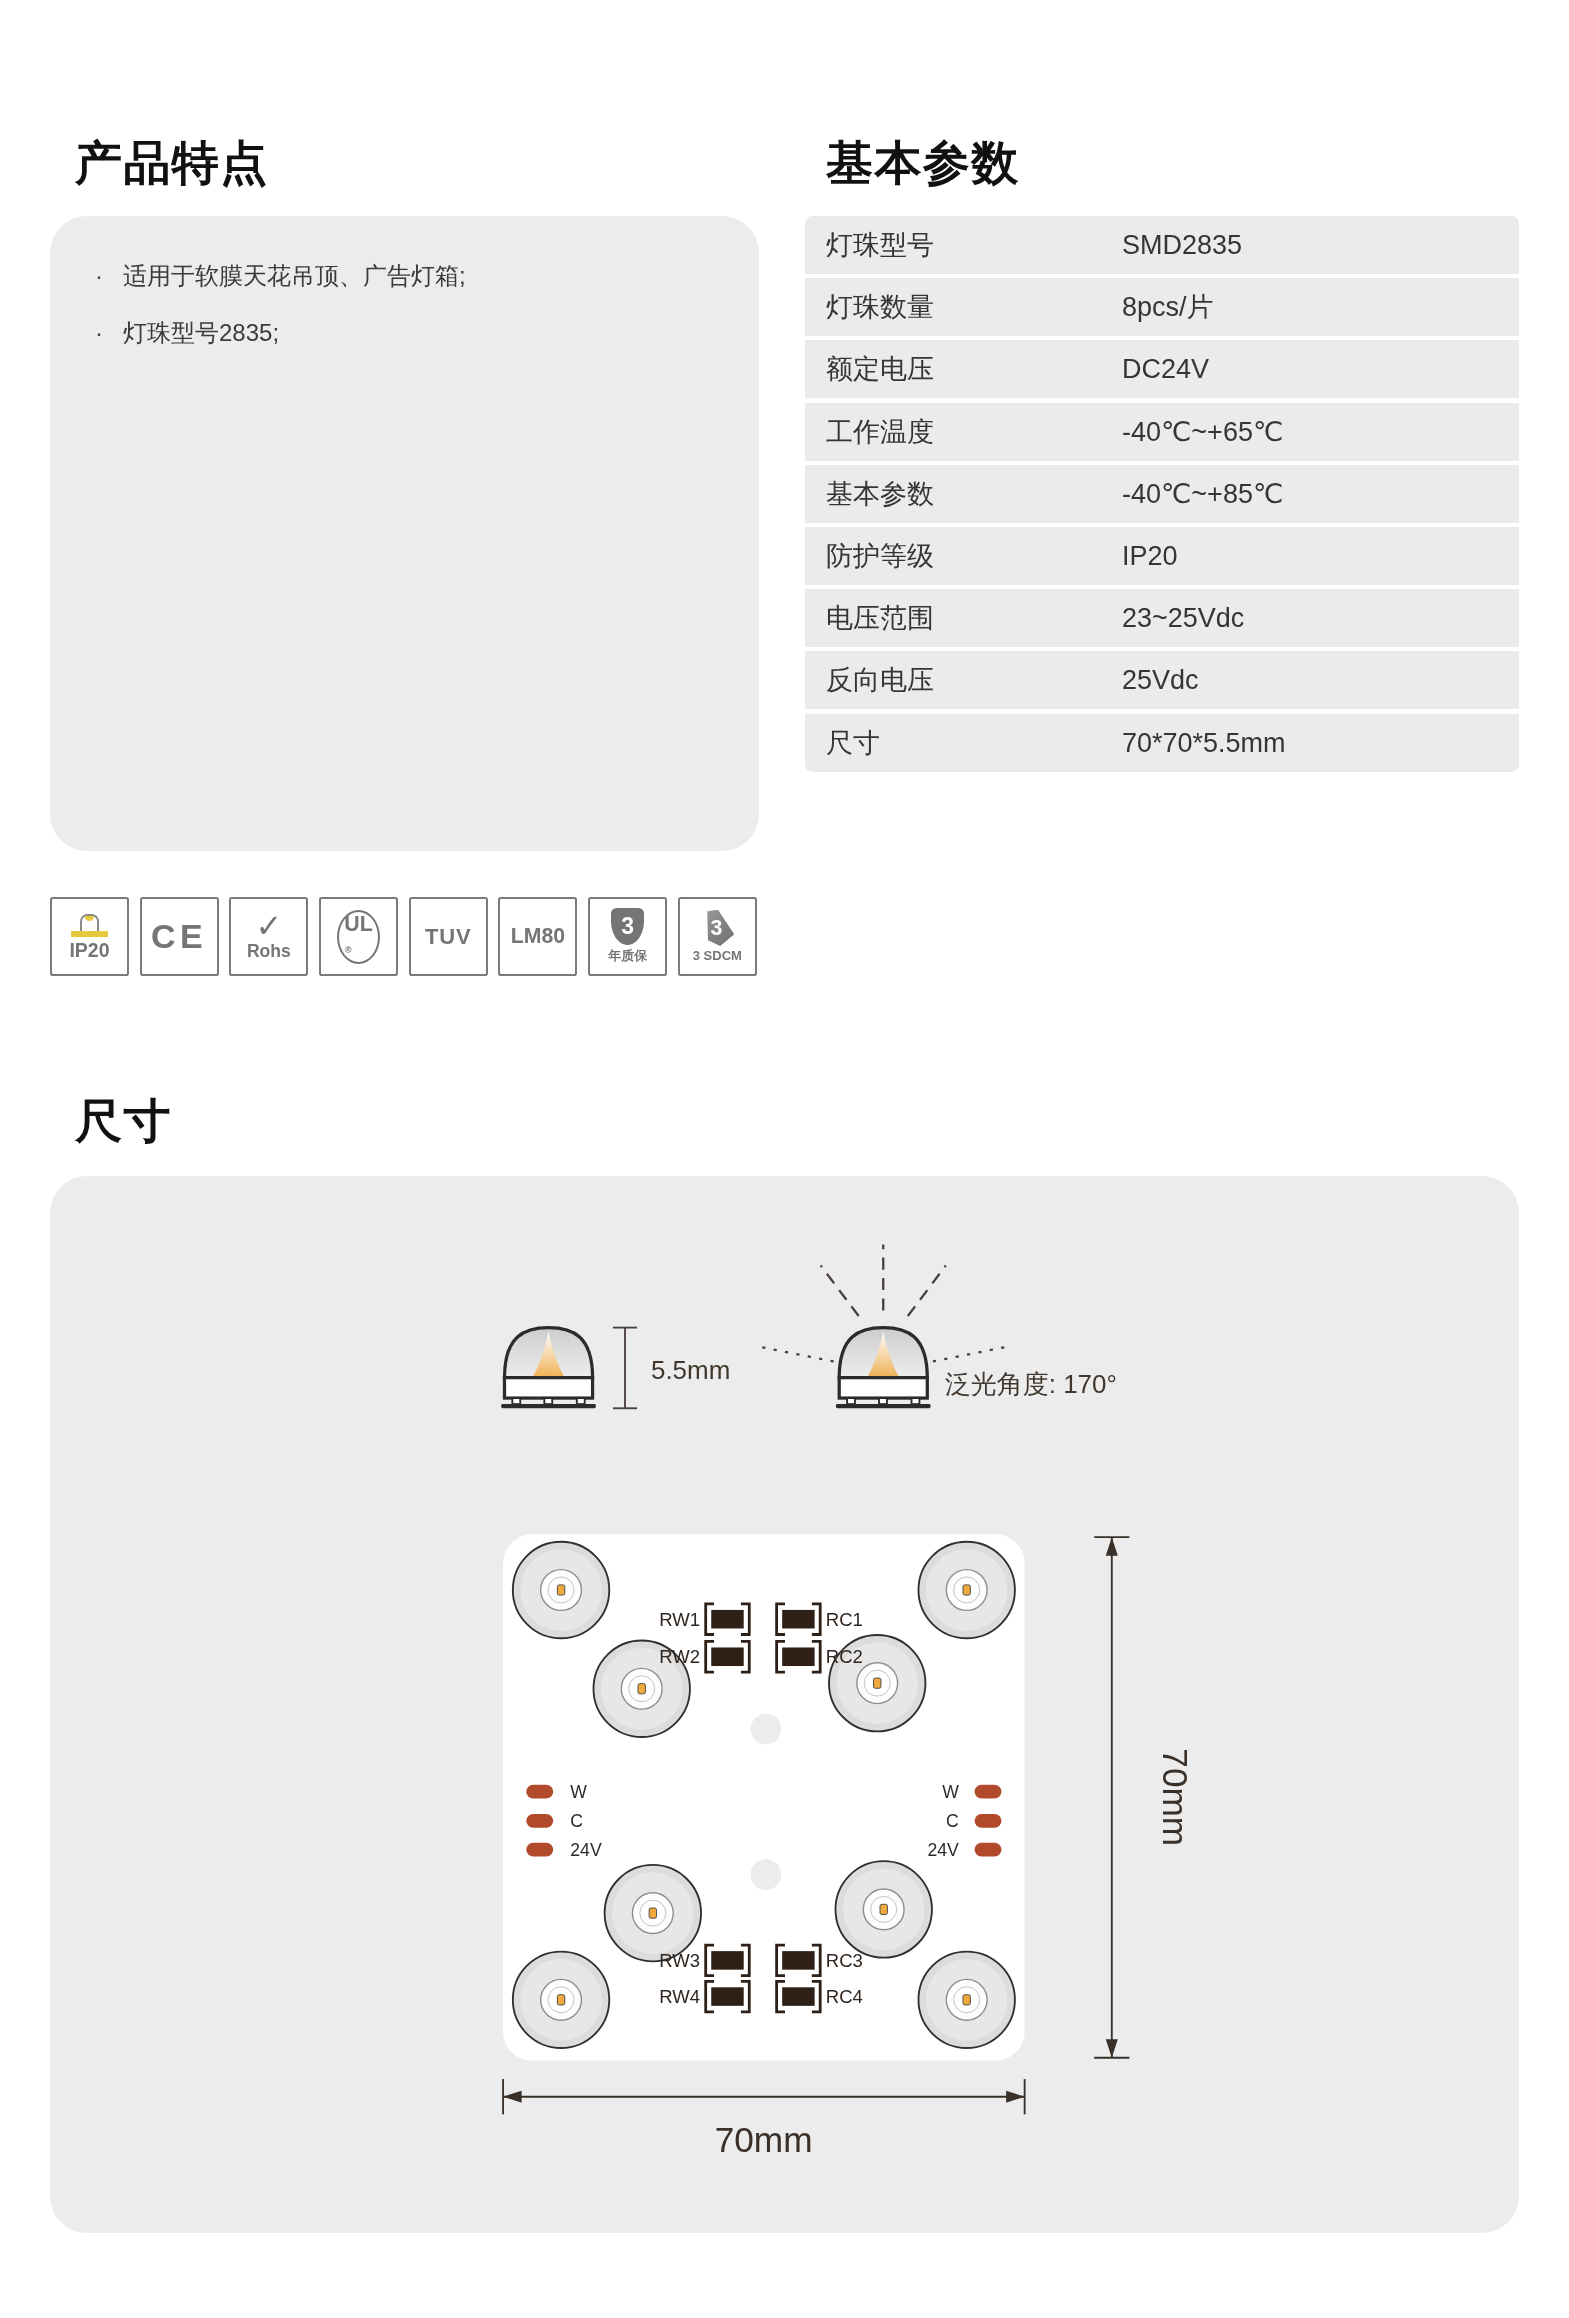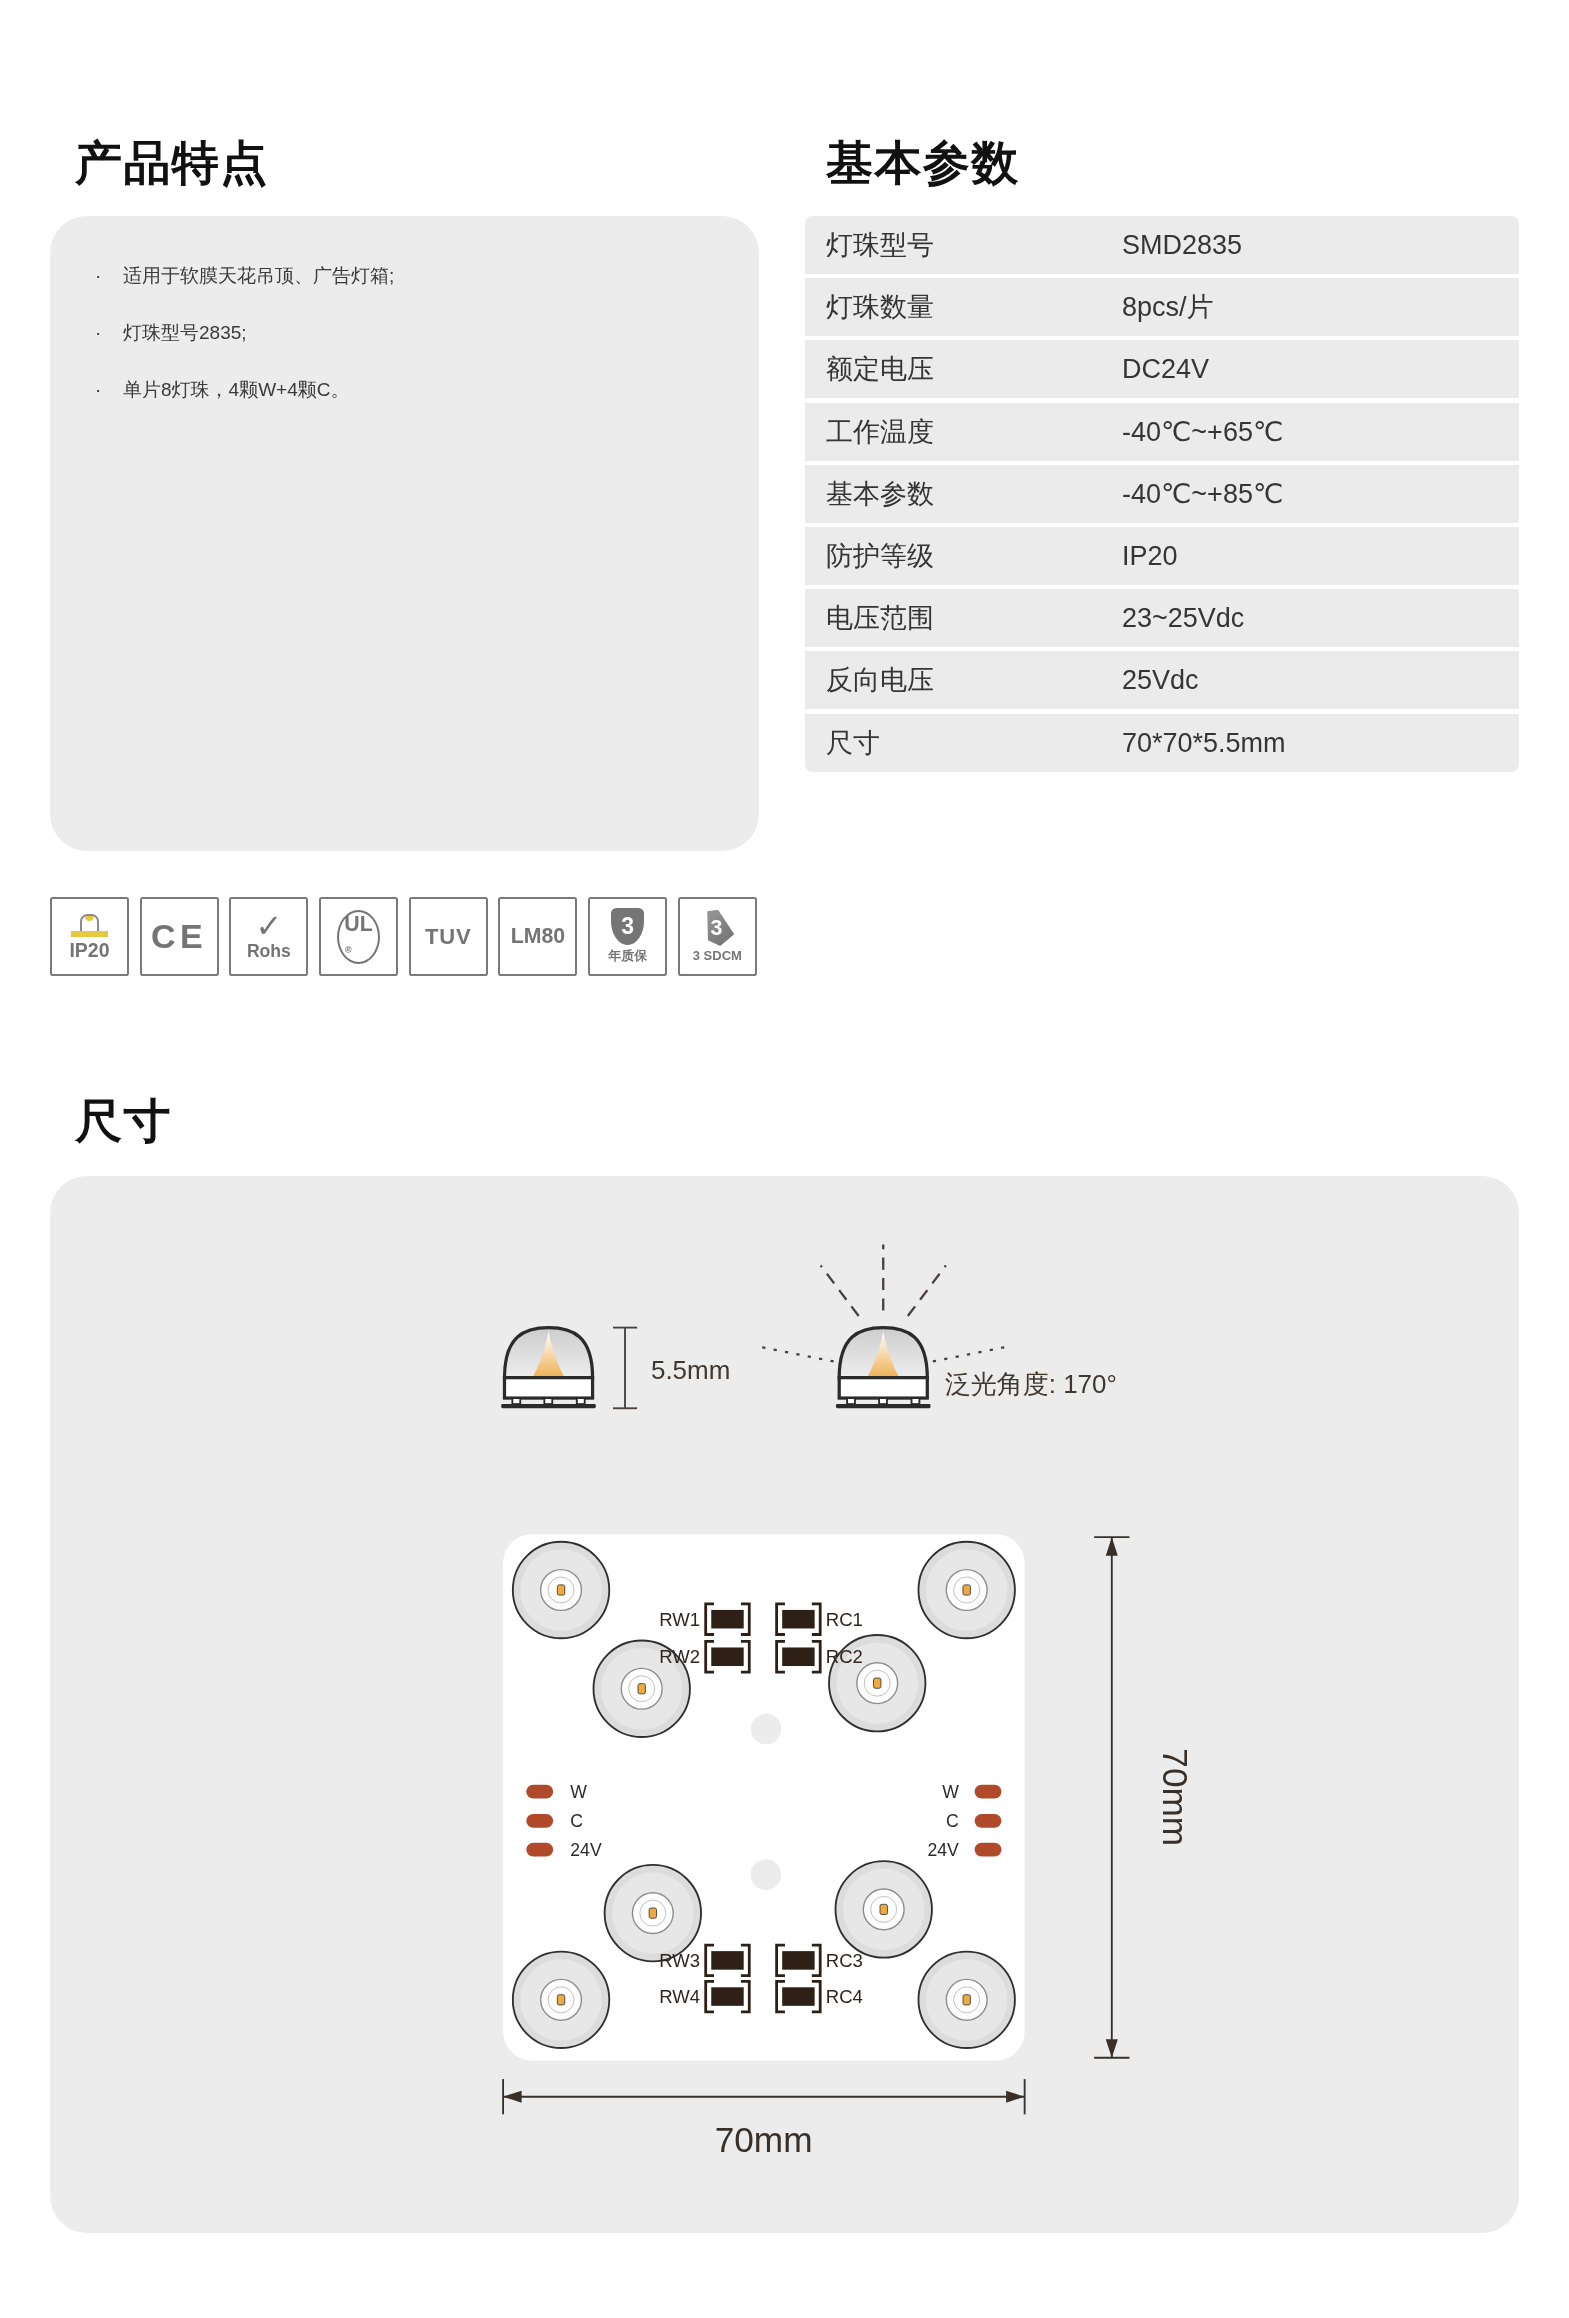--- a/index.html
+++ b/index.html
@@ -3,21 +3,21 @@
 <meta charset="utf-8">
 <style>
   html,body{margin:0;padding:0;background:#fff;}
   body{font-family:"Liberation Sans","DejaVu Sans",sans-serif;}
   #page{position:relative;width:1569px;height:3606px;background:#ffffff;overflow:hidden;}
   .h2{position:absolute;font-size:47px;font-weight:700;color:#111;letter-spacing:1.4px;white-space:nowrap;}
   .panel{position:absolute;background:#ececec;border-radius:37px;}
 
   
   #features-panel{left:50px;top:216px;width:709px;height:635px;}
-  .feature-item{position:relative;margin:0 0 28px 0;font-size:19px;color:#3a3a3a;line-height:29px;white-space:nowrap;}
+  .feature-item{position:relative;margin:0 0 28px 0;font-size:24px;color:#3a3a3a;line-height:29px;white-space:nowrap;}
   #features-list{padding:45px 0 0 45px;}
   .bullet-dot{display:inline-block;width:28px;color:#3a3a3a;}
 
   
   #param-table{position:absolute;left:805px;top:216px;width:714px;}
   .param-row{position:relative;height:58px;margin-bottom:4.2px;background:#ebebeb;}
   .param-row:first-child{border-radius:7.4px 7.4px 0 0;}
   .param-row:last-child{border-radius:0 0 7.4px 7.4px;margin-bottom:0;}
   .param-label{position:absolute;left:21px;top:50%;transform:translateY(-50%);font-size:27px;color:#353535;white-space:nowrap;}
   .param-value{position:absolute;left:317px;top:50%;transform:translateY(-50%);font-size:27px;color:#353535;white-space:nowrap;text-align:right;}
@@ -54,21 +54,20 @@
 </head>
 <body>
 
 <div id="page">
 
   <div class="h2" style="left:75px;top:132px;">产品特点</div>
   <div class="panel" id="features-panel">
     <div id="features-list">
       <div class="feature-item"><span class="bullet-dot">·</span><span>适用于软膜天花吊顶、广告灯箱;</span></div>
       <div class="feature-item"><span class="bullet-dot">·</span><span>灯珠型号2835;</span></div>
-      <div class="feature-item"><span class="bullet-dot">·</span><span>单片8灯珠，4颗W+4颗C。</span></div>
     </div>
   </div>
 
   <div class="h2" style="left:826px;top:132px;">基本参数</div>
   <div id="param-table">
     <div class="param-row">
         <span class="param-label">灯珠型号</span>
         <span class="param-value">SMD2835</span>
       </div>
     <div class="param-row">

